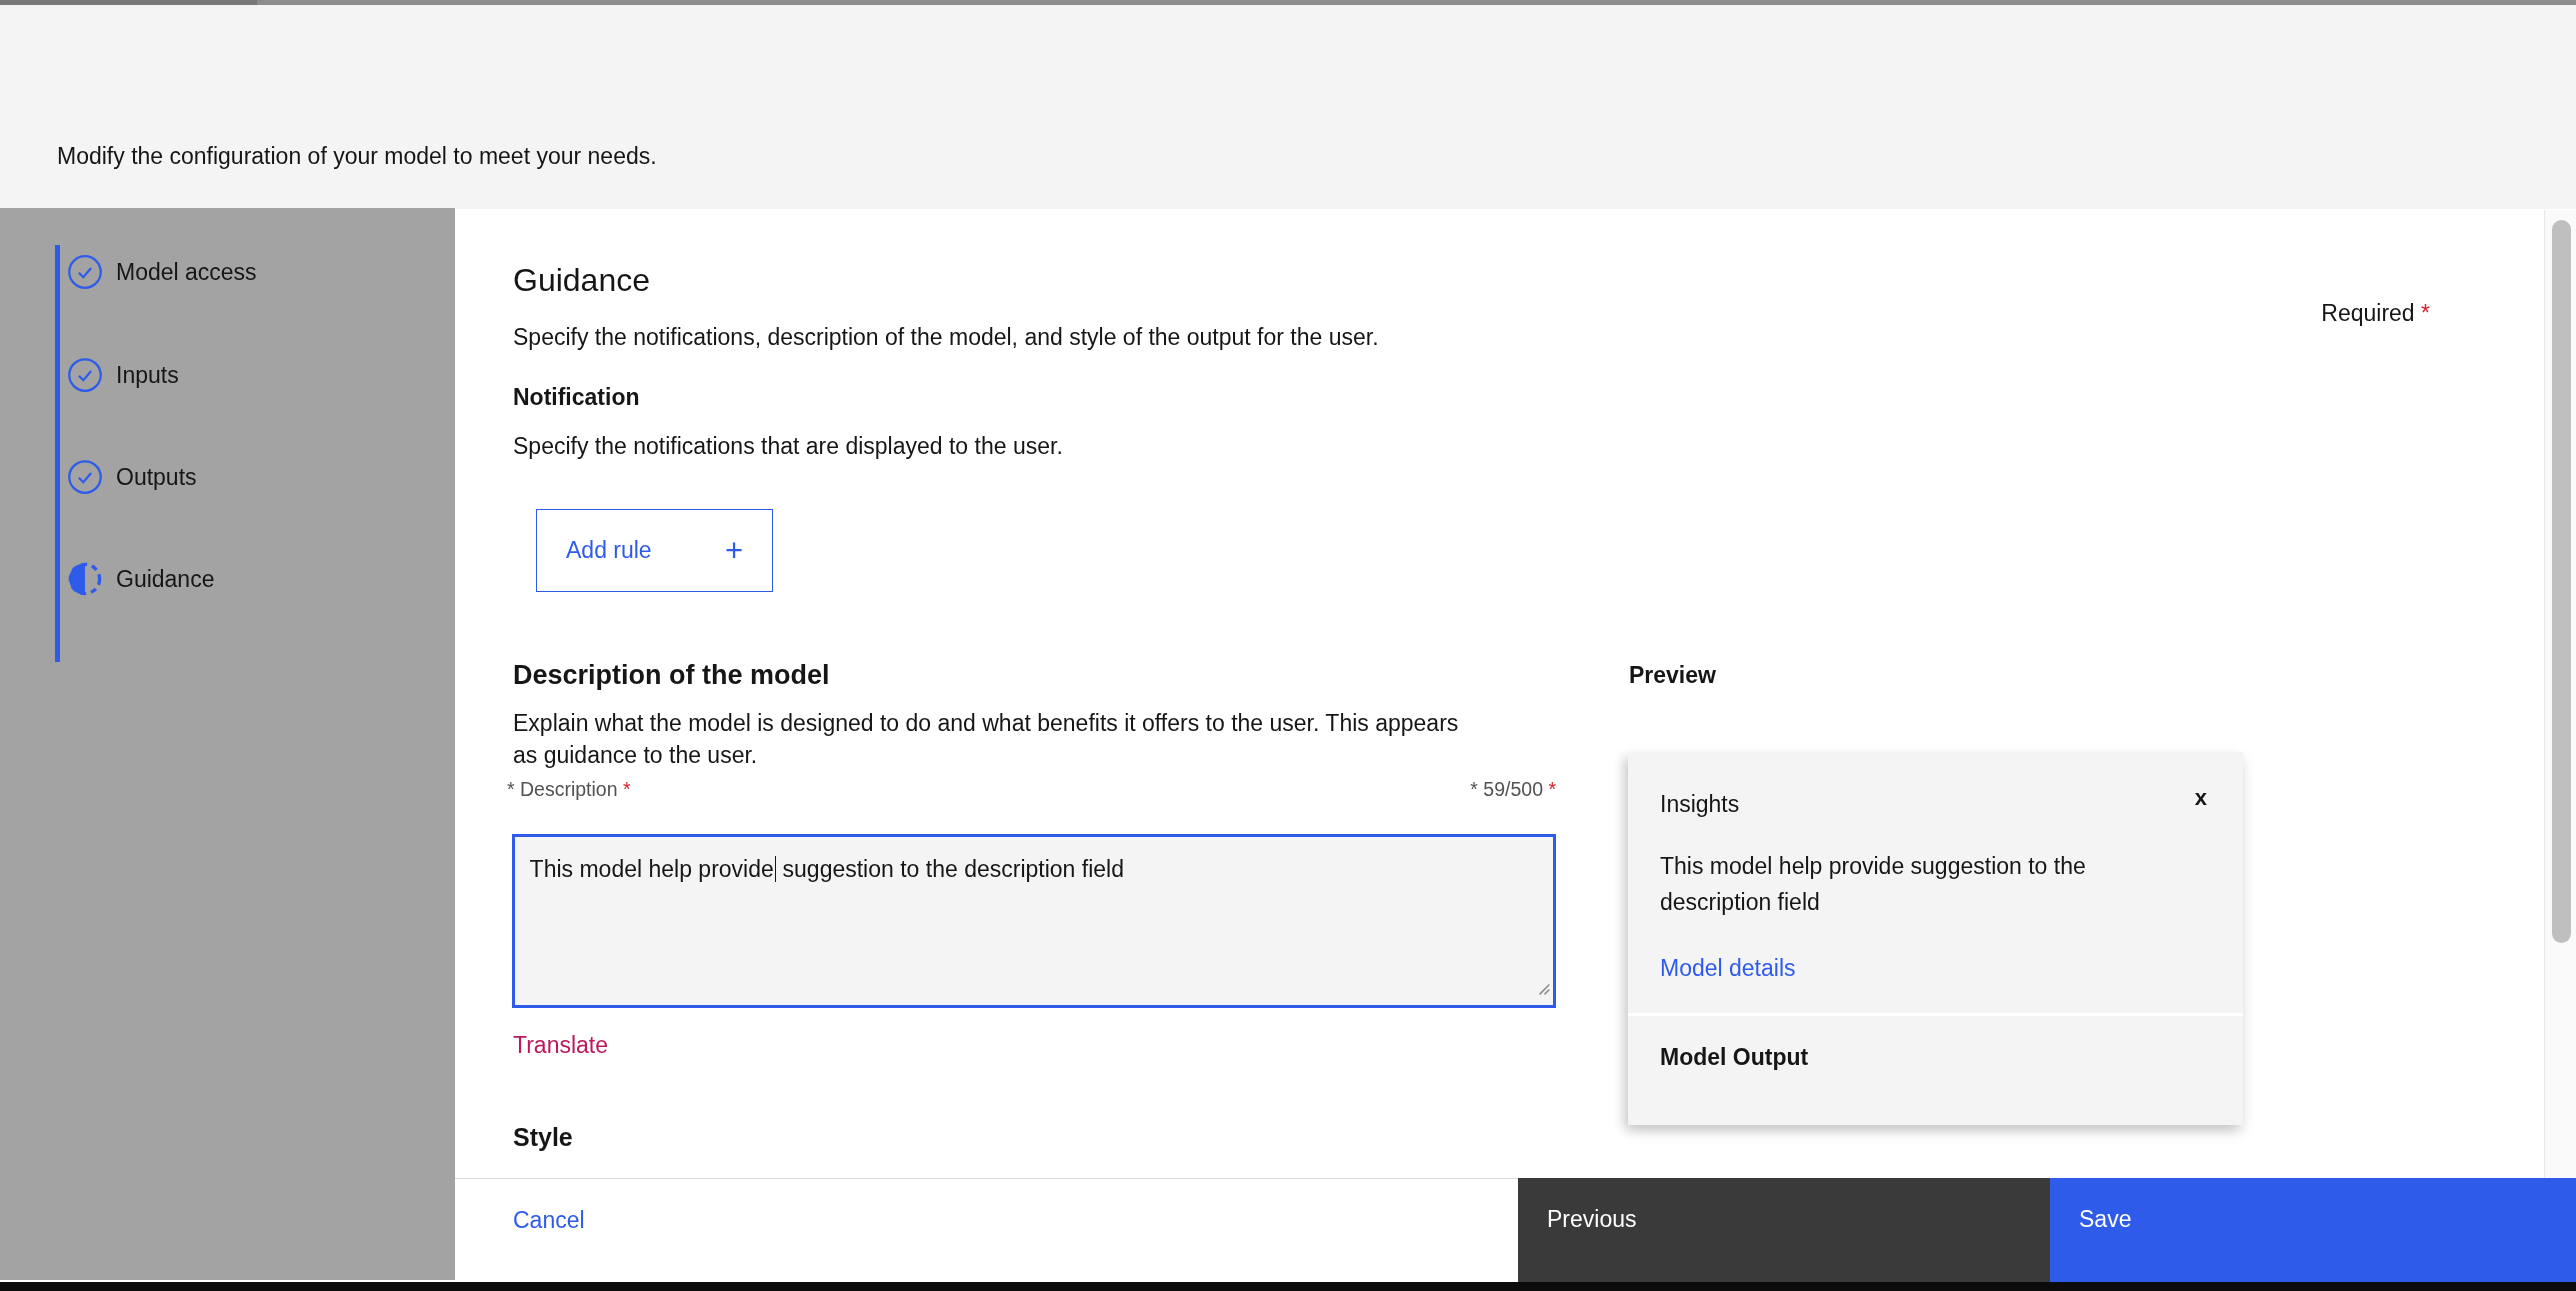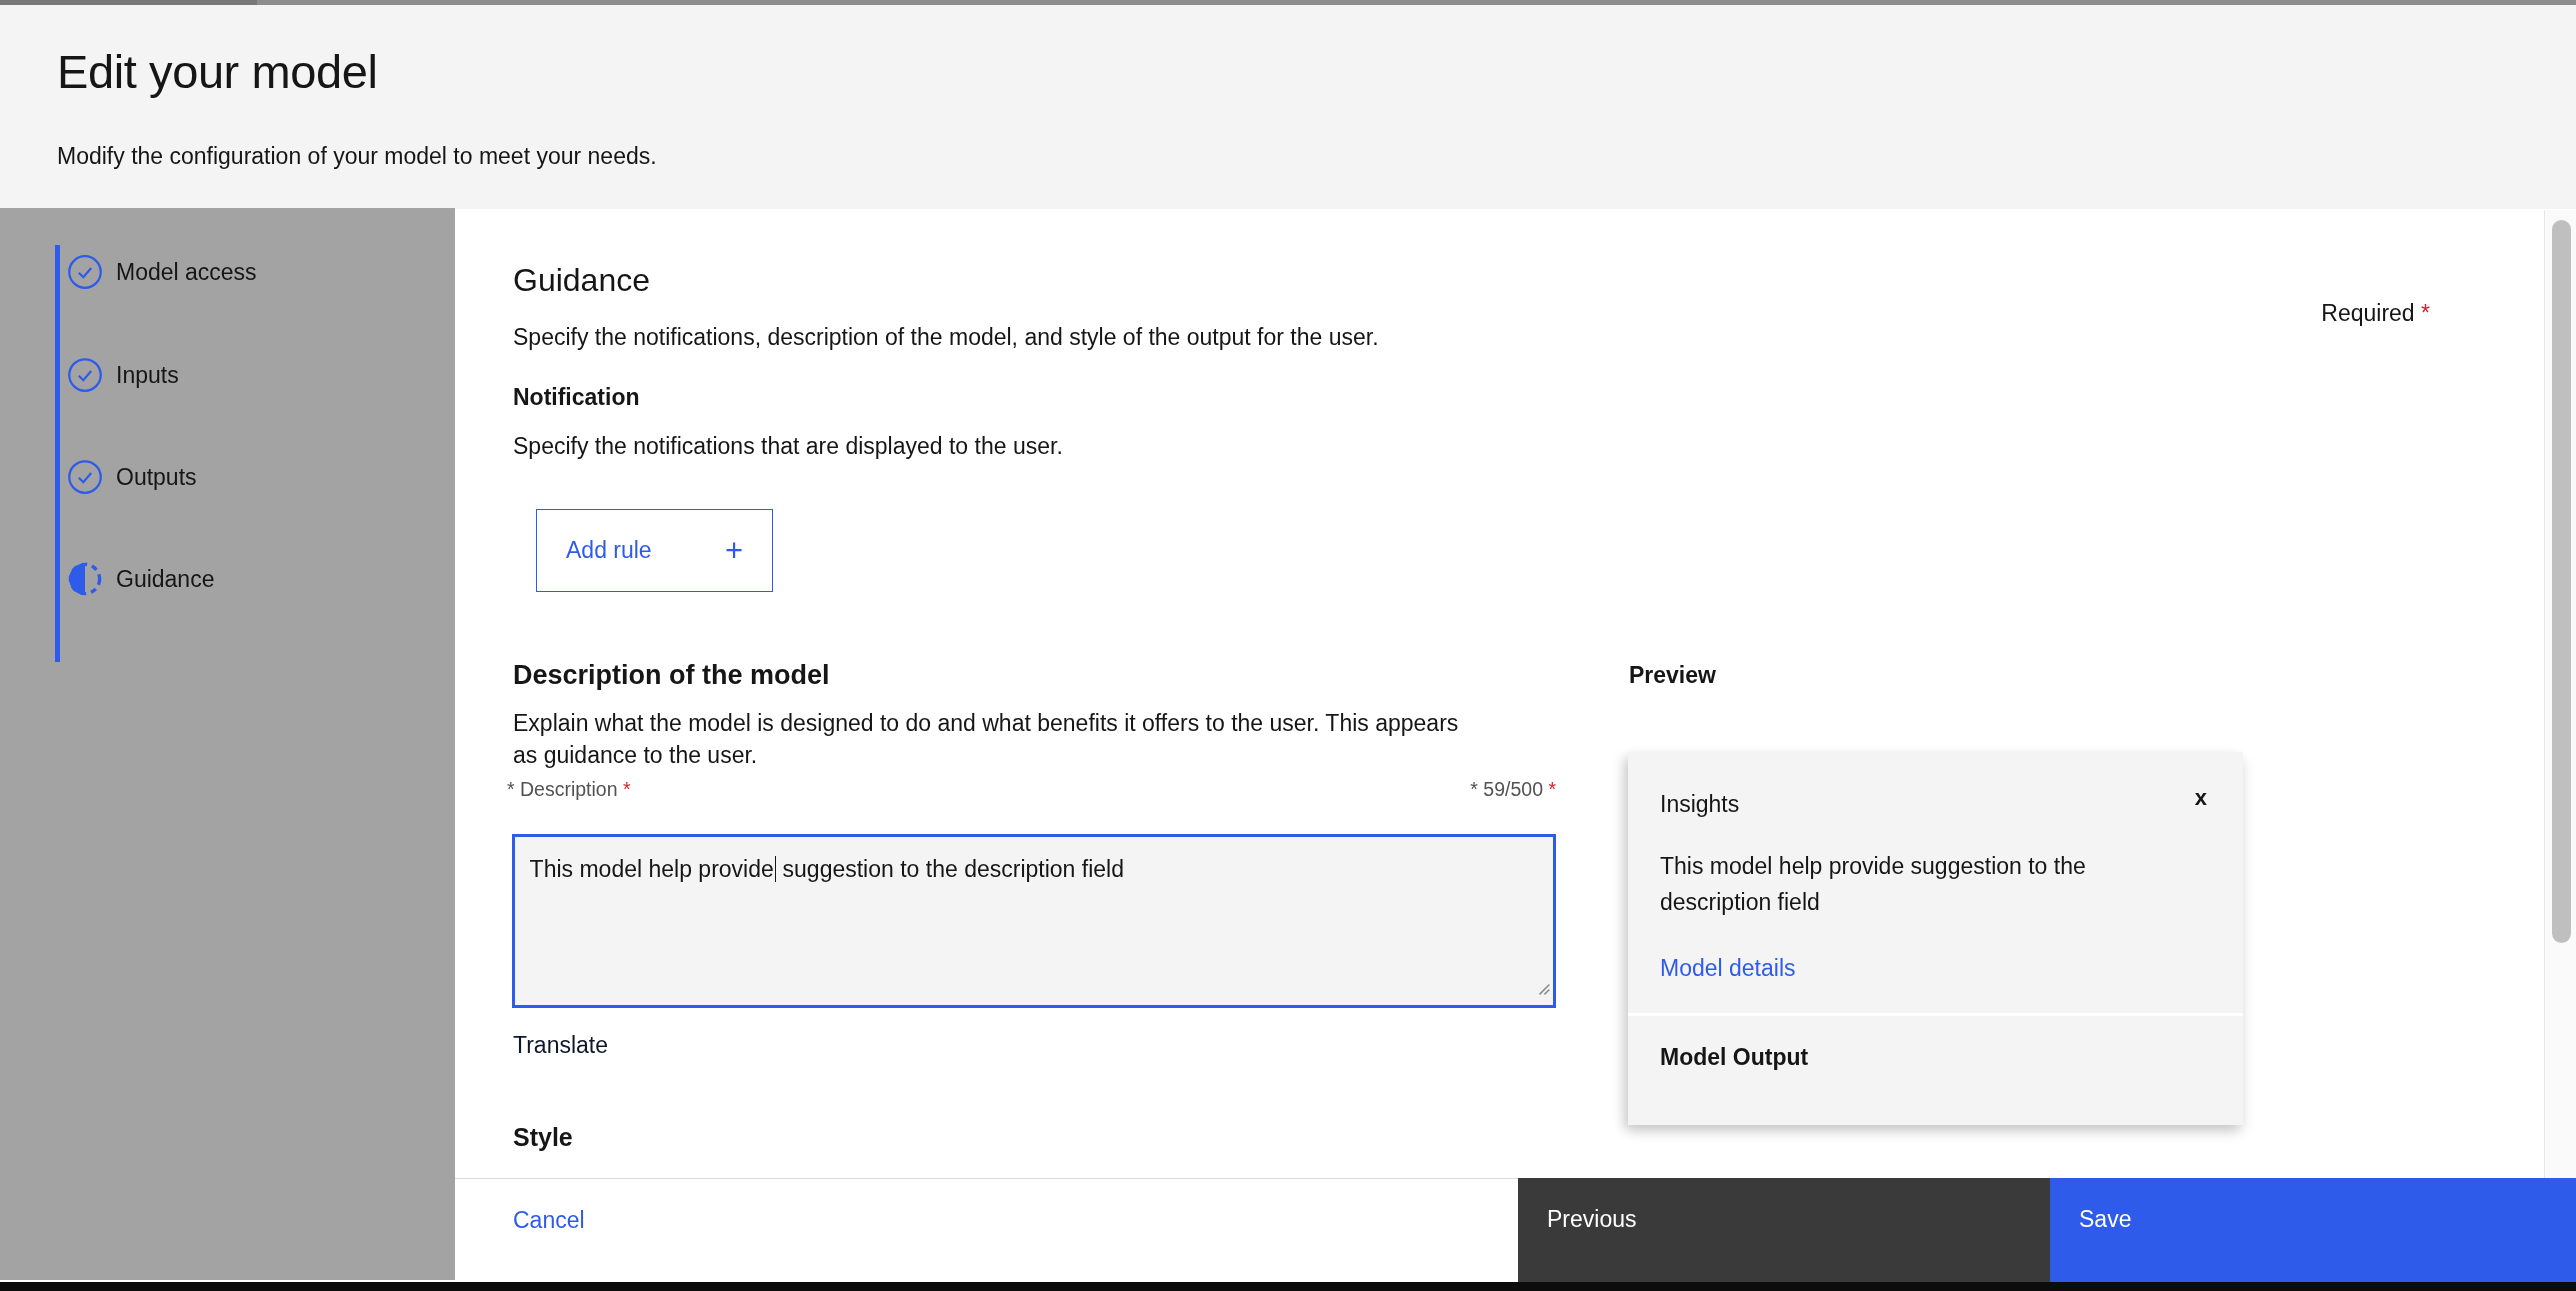--- a/index.html
+++ b/index.html
@@ -49,21 +49,21 @@
 
   .description-textarea {
     position:absolute; left:57px; top:624px; width:1044px; height:174px;
     background:#f4f4f4; border:3.2px solid #2e5bea;
     font-size:23px; line-height:29px; color:#161616;
     padding:18px 14.6px; cursor:text;
   }
   .caret { display:inline-block; width:1.6px; height:26px; background:#161616; vertical-align:text-bottom; margin-left:0.8px; }
   .resize-grip { position:absolute; right:1.6px; bottom:1.6px; }
 
-  .translate-link { position:absolute; left:58px; top:822px; font-size:23px; color:#0f172a; cursor:pointer; }
+  .translate-link { position:absolute; left:58px; top:822px; font-size:23px; color:#be185d; cursor:pointer; }
   .style-title { position:absolute; left:58px; top:913px; font-size:25px; font-weight:700; }
 
   .preview-title { position:absolute; left:1174px; top:452px; font-size:23px; font-weight:700; }
   .preview-card {
     position:absolute; left:1173px; top:542px; width:615px; height:373px;
     background:#f4f4f4;
     box-shadow: -4.9px 4.9px 11.4px rgba(0,0,0,0.14), 0 6.5px 13px rgba(0,0,0,0.12);
   }
   .card-title { position:absolute; left:32px; top:39px; font-size:23px; font-weight:400; }
   .card-close { position:absolute; right:36px; top:32px; font-size:22px; font-weight:700; color:#161616; cursor:pointer; line-height:28px; }
@@ -88,21 +88,20 @@
 </head>
 <body>
 
 <div class="app">
 
   <div class="topbar">
     <div class="topbar-left"></div>
   </div>
 
   <div class="page-header">
-    <div class="page-title">Edit your model</div>
     <div class="page-subtitle">Modify the configuration of your model to meet your needs.</div>
   </div>
 
   <div class="sidebar">
     <div class="progress-line"></div>
 
     <div class="step step-1">
       <span>
         <svg width="36" height="36" viewBox="0 0 32 32">
             <circle cx="16" cy="16" r="14" fill="none" stroke="#2e5bea" stroke-width="2"></circle>

